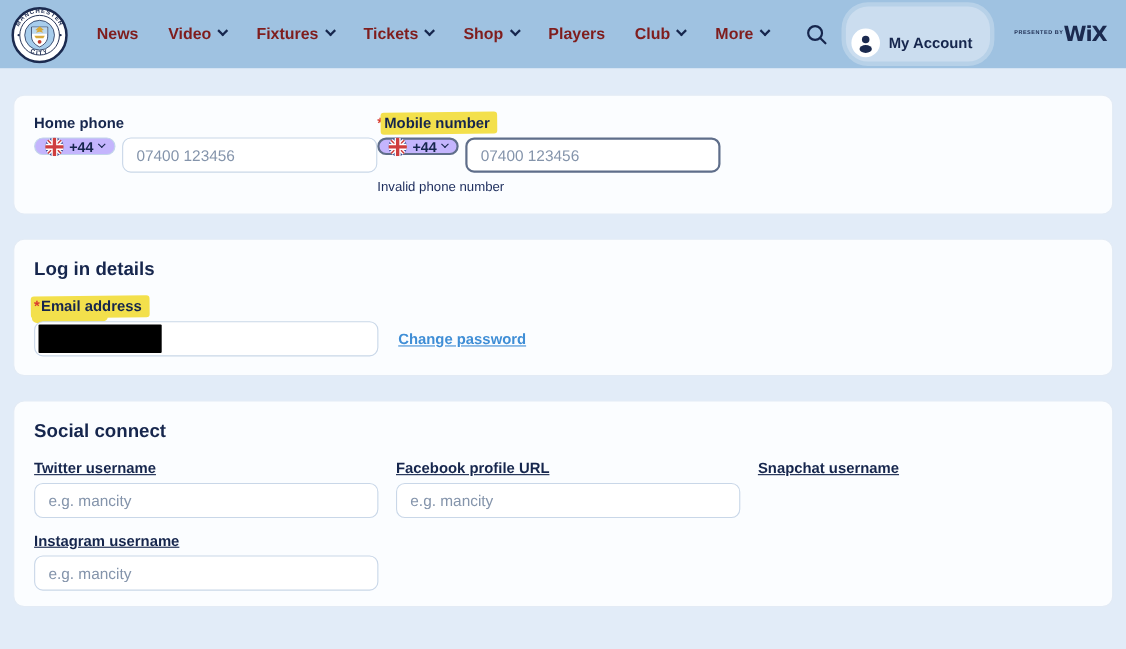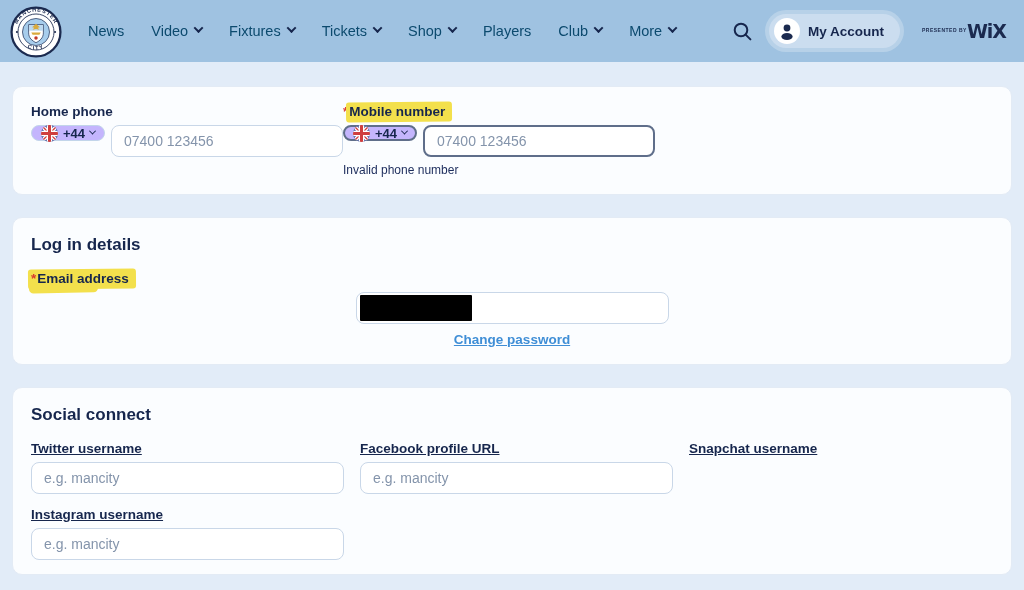--- a/index.html
+++ b/index.html
@@ -13,35 +13,35 @@
   
   .navbar {
     height:62px; background:#9fc2e1;
     display:flex; align-items:center;
     padding:0 18px 0 10px;
   }
   .club-badge { flex:0 0 auto; cursor:pointer; margin-top:2px; }
   .nav-items { display:flex; align-items:center; gap:27px; margin-left:26px; }
   .nav-item {
     display:flex; align-items:center; gap:7px;
-    font-size:14.5px; font-weight:normal; color:#0c4a6e; cursor:pointer;
+    font-size:14.5px; font-weight:bold; color:#7f1d1d; cursor:pointer;
     white-space:nowrap;
   }
   .chev {
     width:7px; height:7px;
     border-right:2px solid #16264d; border-bottom:2px solid #16264d;
     transform:rotate(45deg) translate(-1px,-1px);
     display:inline-block; margin-top:-4px;
   }
   .nav-right { margin-left:auto; display:flex; align-items:center; gap:16px; }
   .search-btn { cursor:pointer; display:flex; align-items:center; }
   .account-pill {
     display:flex; align-items:center; gap:8px;
     background:#cbddef; border-radius:20px;
-    padding:4px 16px 4px 5px; cursor:pointer;
+    padding:20px 16px 4px 5px; cursor:pointer;
     box-shadow:0 0 0 4px rgba(255,255,255,0.25);
   }
   .avatar-circle {
     width:26px; height:26px; border-radius:50%;
     background:#ffffff; display:flex; align-items:center; justify-content:center;
     overflow:hidden;
   }
   .account-label { font-size:13.5px; font-weight:bold; color:#16264d; }
   .wix-block { display:flex; flex-direction:row; align-items:center; cursor:pointer; line-height:1; margin-left:6px; }
   .wix-presented { font-size:5px; font-weight:bold; letter-spacing:0.5px; color:#1b2a4f; margin-bottom:1px; }
@@ -89,21 +89,21 @@
   }
   .cc-chev {
     width:5px; height:5px;
     border-right:1.5px solid #16264d; border-bottom:1.5px solid #16264d;
     transform:rotate(45deg) translate(-1px,-1px); margin-top:-2px;
   }
   .invalid-state { border:2px solid #5f6e8a !important; }
   .error-text { font-size:12px; color:#1c2c5c; margin-top:6px; }
 
   
-  .email-row { display:flex; align-items:center; gap:8px;flex-direction:column; }
+  .email-row { display:flex; align-items:center; gap:18px; }
   .email-wrap { position:relative; width:313px; }
   .redaction { position:absolute; left:4px; top:3px; width:112px; height:26px; background:#000; border-radius:1px; }
   .link {
     font-size:13.5px; font-weight:bold; color:#3f8ed6;
     text-decoration:underline; cursor:pointer;
   }
 
   
   .social-grid { display:grid; grid-template-columns:repeat(3,313px); column-gap:16px; row-gap:13px;text-decoration:underline; }
 

